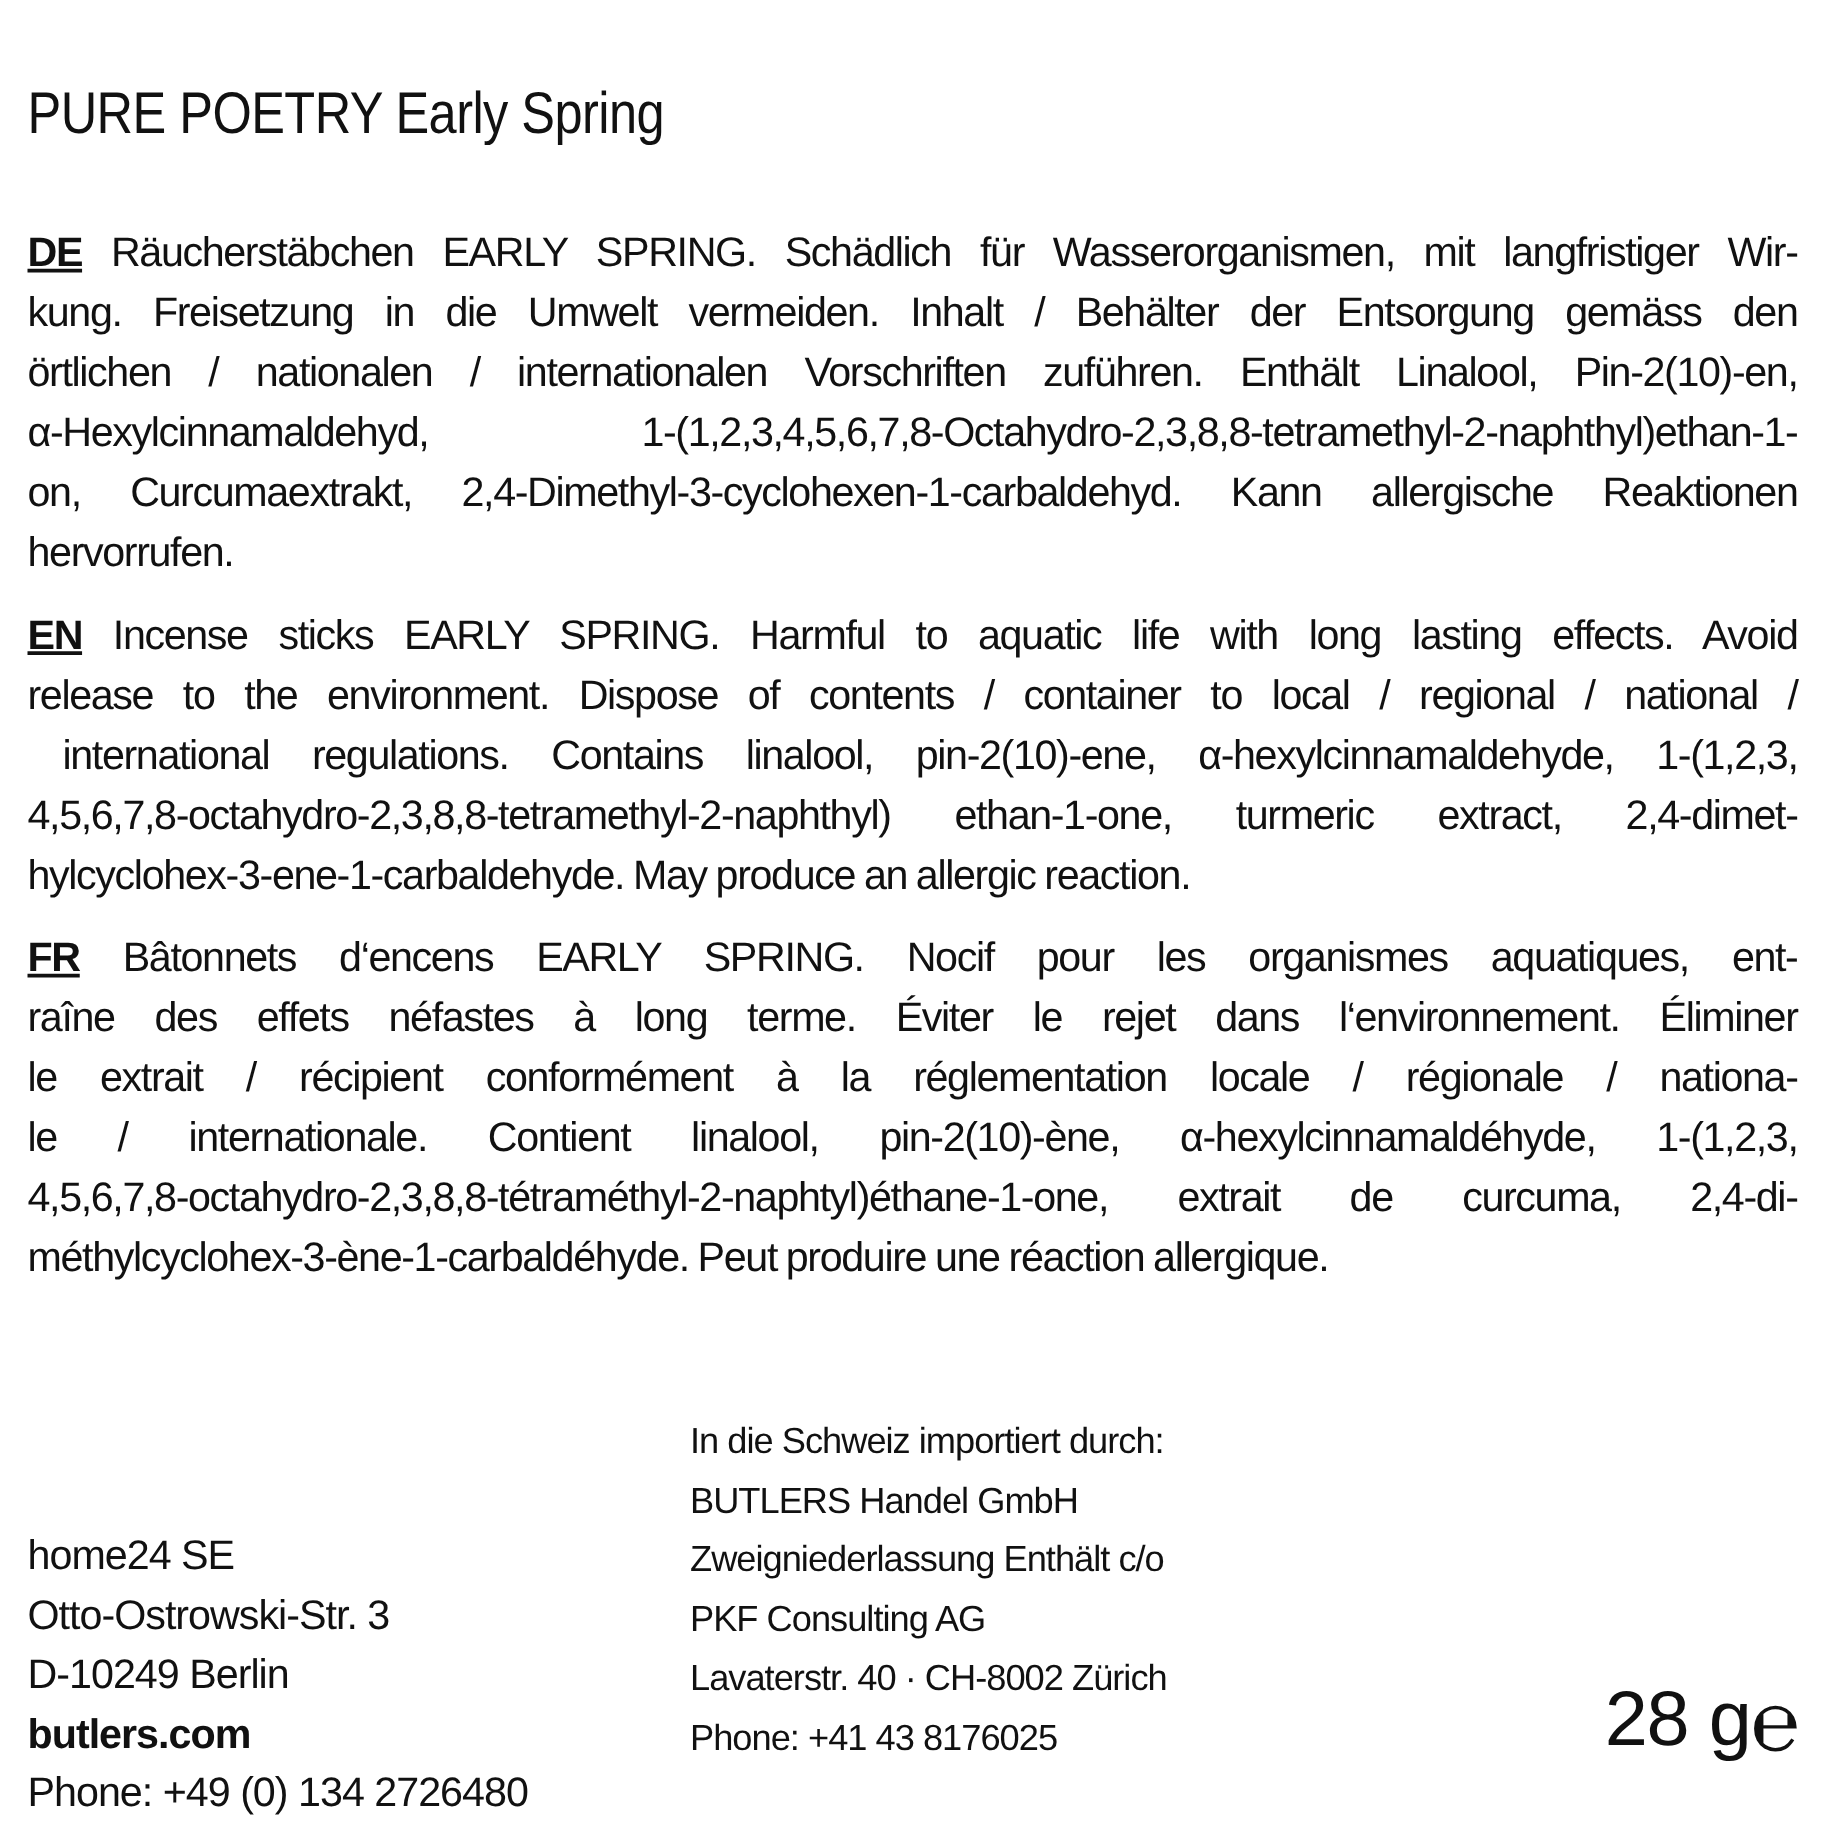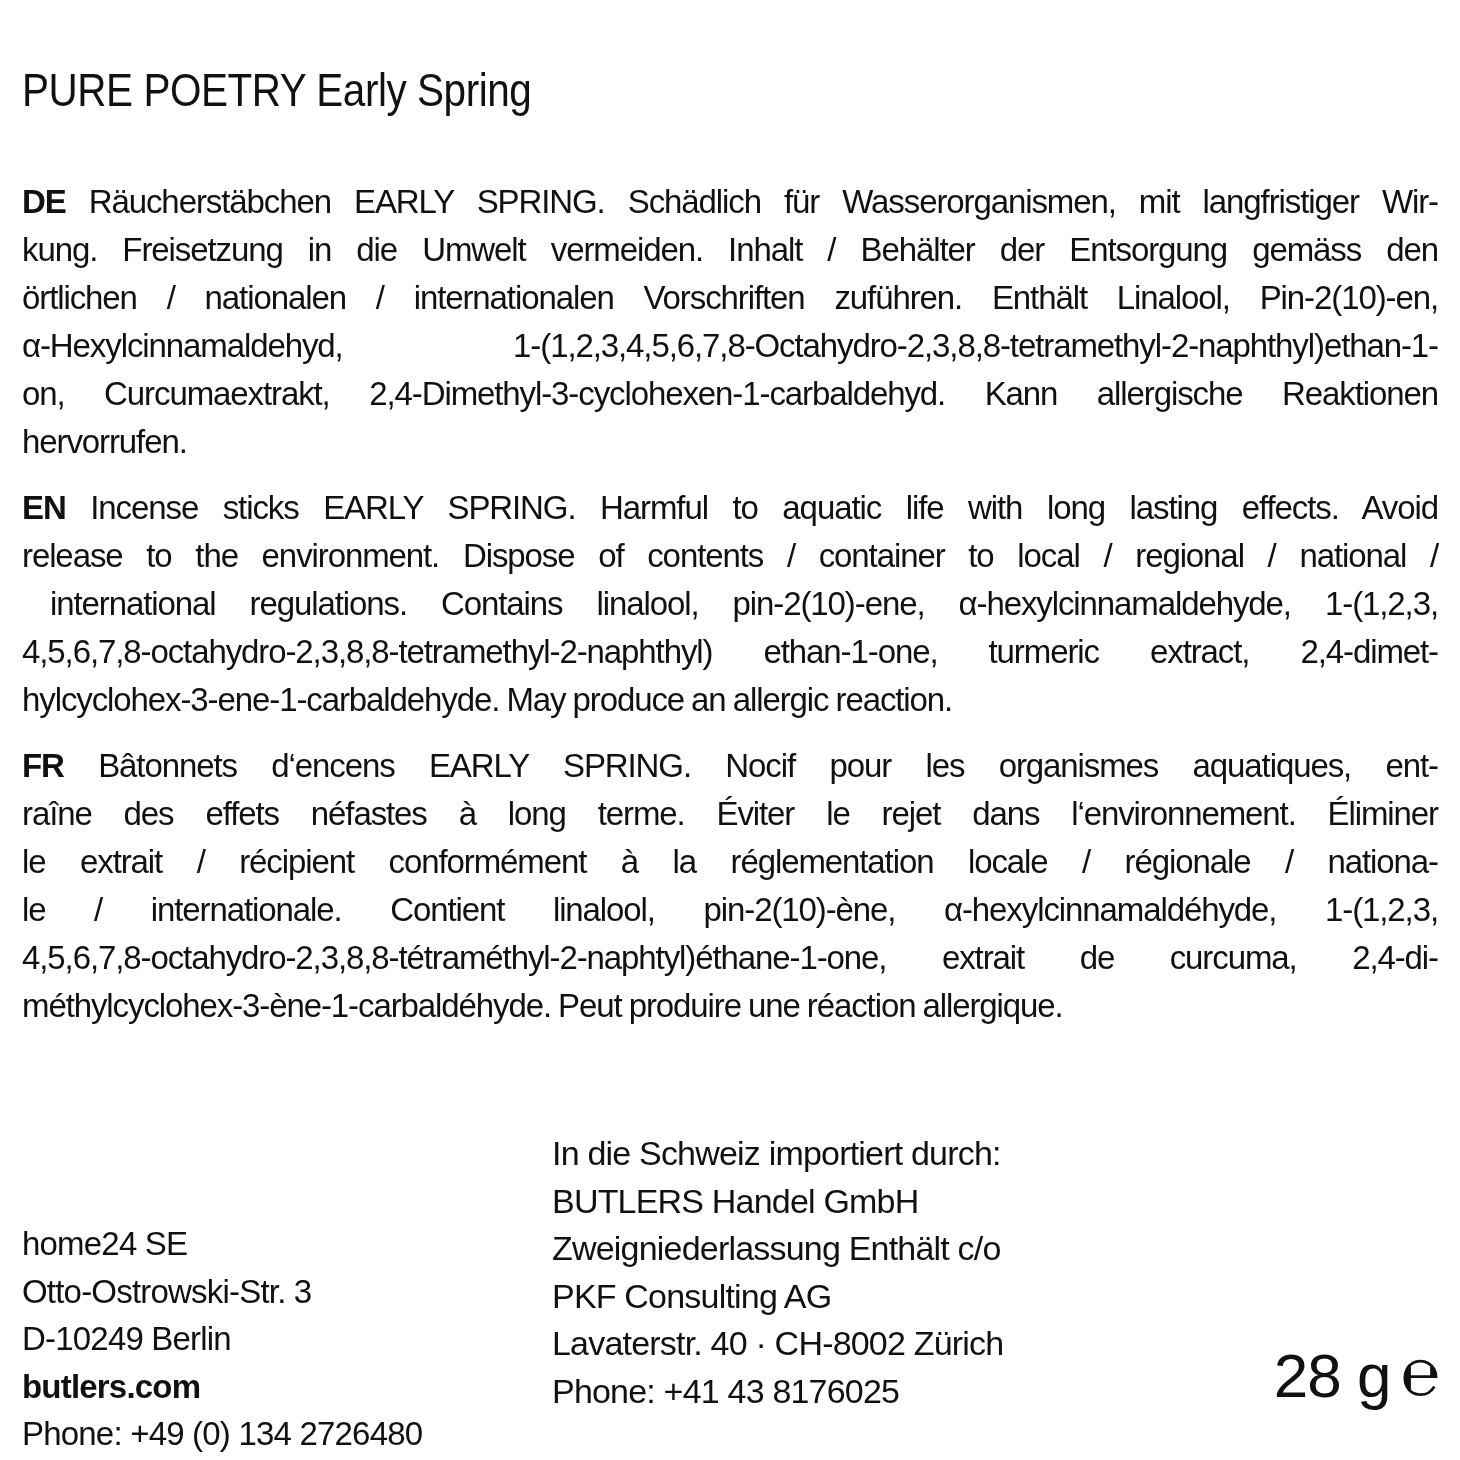--- a/index.html
+++ b/index.html
@@ -36,20 +36,21 @@
       font-size: 33px;
       line-height: 48px;
       text-align: justify;
       letter-spacing: -1.1px;
       word-spacing: -1px;
       margin: 0 0 18px 0;
       hyphens: manual;
     }
     .para .lang {
       font-weight: bold;
+      text-decoration: underline;
     }
     .para .line {
       display: block;
       text-align: justify;
       text-align-last: justify;
       white-space: nowrap;
       overflow: visible;
     }
     .para .line.last {
       text-align-last: left;
@@ -59,37 +60,36 @@
       left: 22px;
       top: 1220px;
       font-size: 33px;
       line-height: 47.5px;
       letter-spacing: -0.8px;
     }
     .footer-right {
       position: absolute;
       left: 552px;
       top: 1130px;
-      font-size: 34px;
+      font-size: 29px;
       line-height: 47.5px;
       letter-spacing: -0.8px;
     }
     .footer-left div, .footer-right div {
       white-space: nowrap;
     }
     .bold {
       font-weight: bold;
     }
     .weight {
       position: absolute;
       right: 20px;
       top: 1340px;
       display: flex;
-      align-items: flex-start;
-      gap: 10px;
+      align-items: flex-end;
     }
     .weight .value {
       font-size: 62px;
       letter-spacing: -1px;
     }
     .weight .estimated {
       font-family: "DejaVu Serif", serif;
       font-size: 66px;
       line-height: 1;
     }

